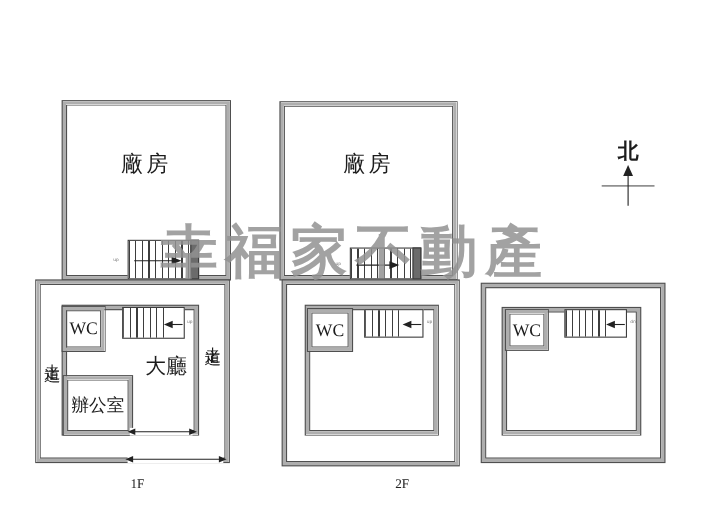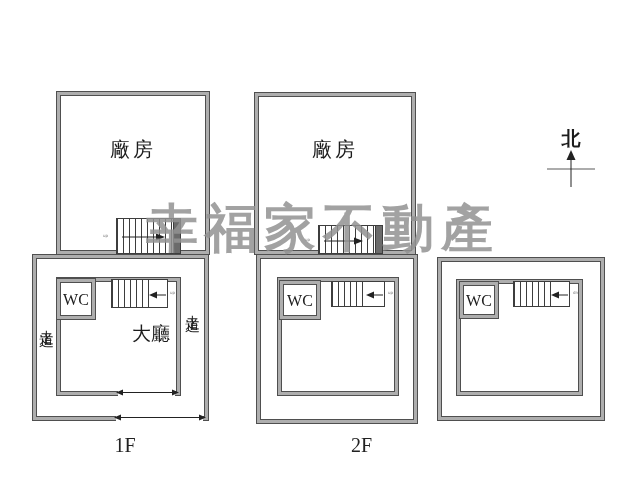--- a/index.html
+++ b/index.html
@@ -3,21 +3,21 @@
 <meta charset="utf-8">
 <style>
   html,body{margin:0;padding:0;background:#fff;}
   #canvas{position:relative;width:640px;height:480px;background:#ffffff;overflow:hidden;
           font-family:"Liberation Serif","DejaVu Serif",serif;}
   
   .wall{position:absolute;box-sizing:border-box;border:3px solid #aeaeae;
         box-shadow: inset 0 0 0 1px #4f4f4f, 0 0 0 1px #4f4f4f;background:transparent;}
   .label{position:absolute;color:#1c1c1c;text-align:center;line-height:1.1;}
   .room{font-size:20px;letter-spacing:3px;}
-  .floor{font-size:20px;color:#222;}
+  .floor{font-size:12px;color:#222;}
   .wcbox .label{width:100%;}
   .stair{position:absolute;box-sizing:border-box;border:1px solid #3d3d3d;background:#fff;}
   .treads{position:absolute;left:0;top:0;bottom:0;
           background:repeating-linear-gradient(to right,#3d3d3d 0 1px,transparent 1px 6px);}
   .stairbar{position:absolute;top:-1px;bottom:-1px;width:6px;background:#6b6b6b;border:1px solid #3d3d3d;}
   .tiny{position:absolute;font-size:4px;color:#777;font-family:"DejaVu Sans",sans-serif;letter-spacing:0;}
   .vtext{writing-mode:vertical-rl;text-orientation:upright;font-size:15px;letter-spacing:3px;}
   .gap{position:absolute;background:#fff;}
   svg{position:absolute;overflow:visible;}
   svg line{stroke:#222;stroke-width:1;}
@@ -68,20 +68,23 @@
     <div class="label" style="left:0;top:9px;font-size:16px;">WC</div>
   </div>
   <div class="stair" style="left:111px;top:279px;width:57px;height:29px;">
     <div class="treads" style="width:38px;"></div>
     <svg width="18" height="10" style="left:37px;top:10px;">
         <line x1="5" y1="5" x2="17" y2="5"></line>
         <polygon points="0,5 8,1.5 8,8.5"></polygon>
       </svg>
   </div>
   <div class="tiny" style="left:170px;top:290px;">up</div>
+  <div class="wall" style="left:58px;top:342px;width:62px;height:53px;">
+    <div class="label" style="left:0;top:16px;width:100%;font-size:16px;">辦公室</div>
+  </div>
   <div class="label" style="left:128px;top:324px;width:46px;font-size:19px;">大廳</div>
   <div class="label vtext" style="left:38px;top:318px;">走道</div>
   <div class="label vtext" style="left:184px;top:303px;">走道</div>
 
   <div class="gap" style="left:118px;top:389px;width:57px;height:7px;"></div>
   <svg width="63" height="9" style="left:116px;top:388px;">
     <line x1="4" y1="4.5" x2="59" y2="4.5"></line>
     <polygon points="0,4.5 7,1.5 7,7.5"></polygon>
       <polygon points="63,4.5 56,1.5 56,7.5"></polygon>
   </svg>

